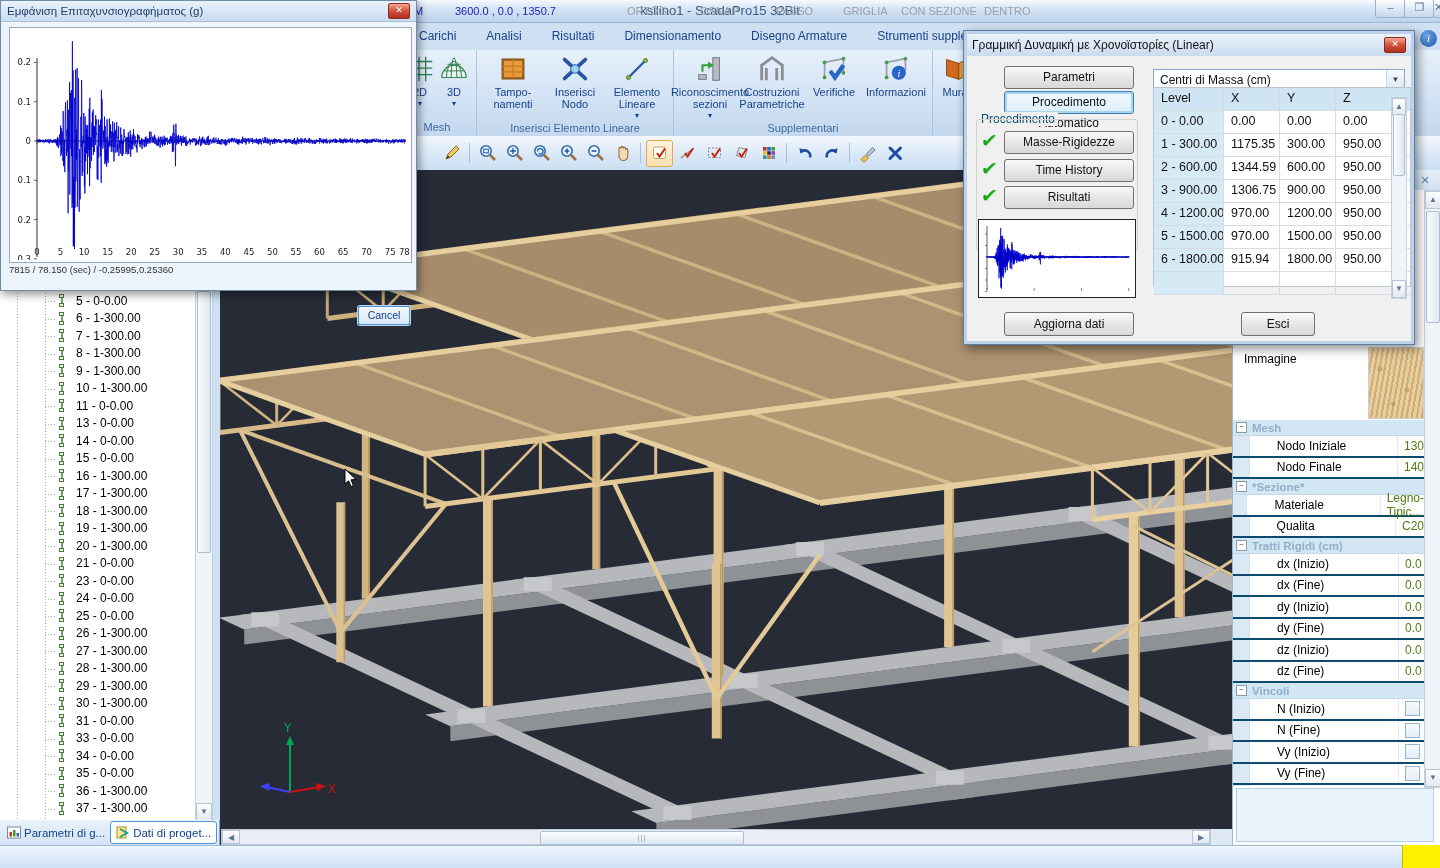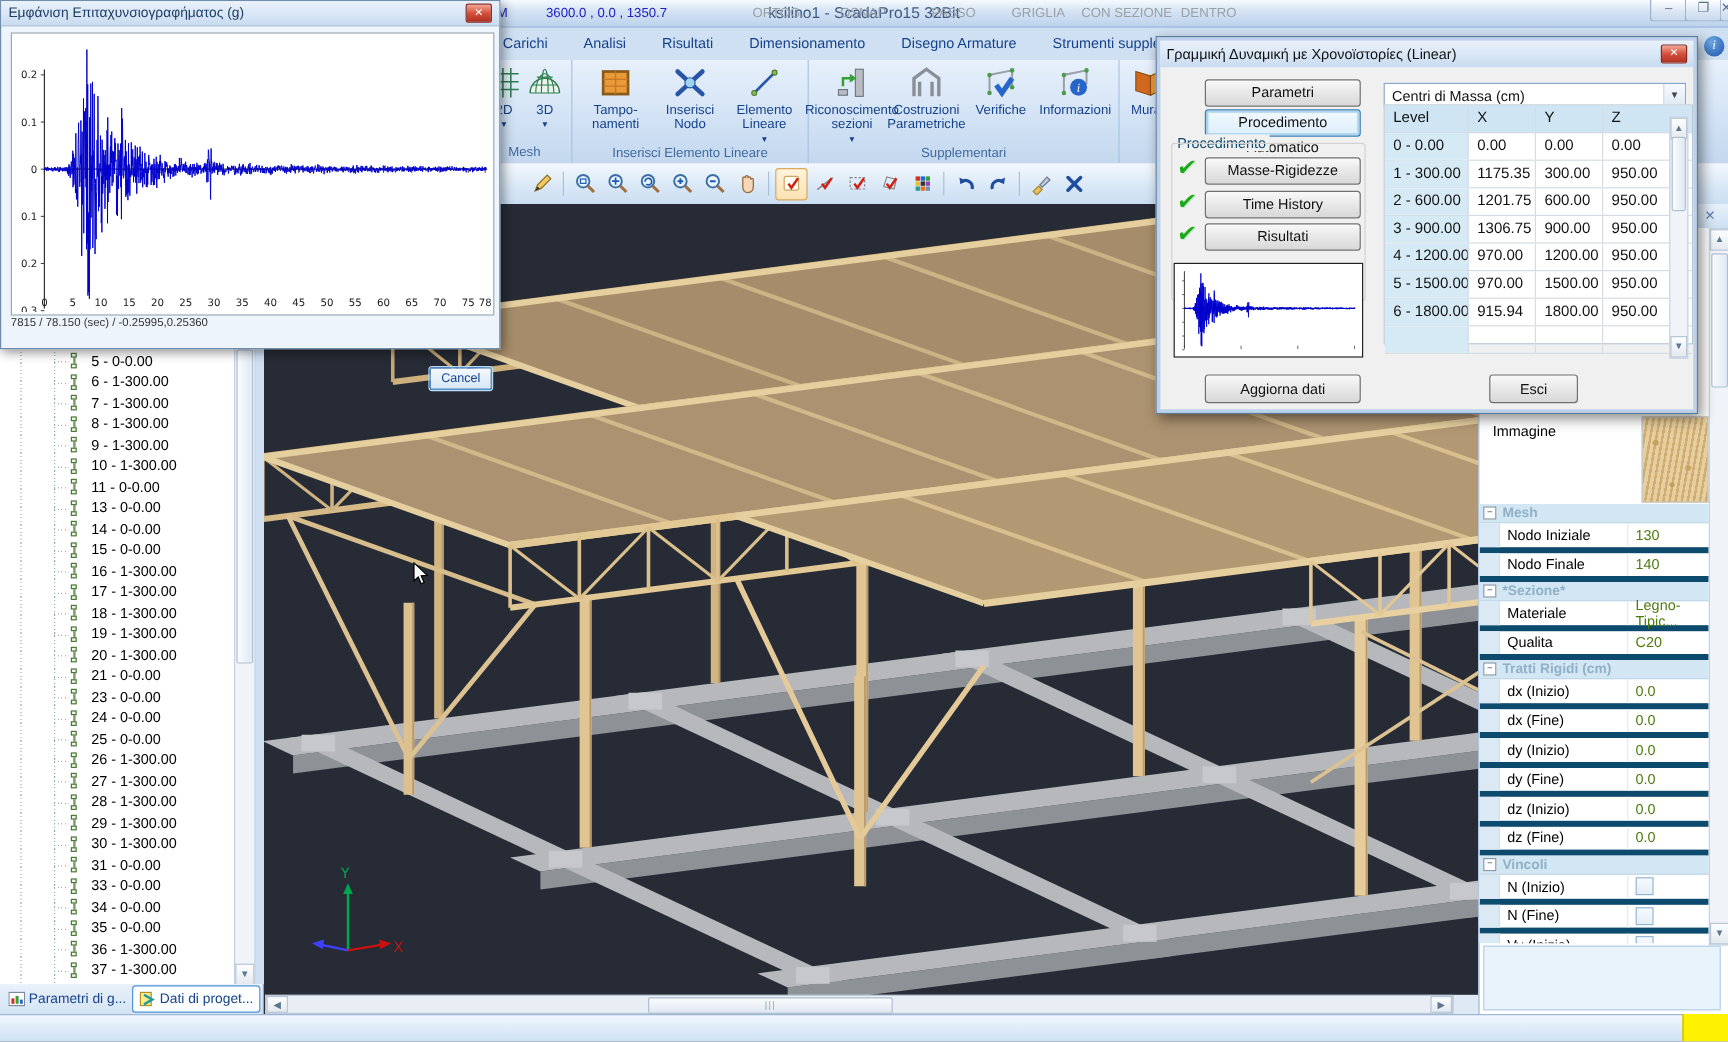--- a/index.html
+++ b/index.html
@@ -76,21 +76,21 @@
     background:#d9b97f;
     background-image:radial-gradient(circle at 20% 30%,#c6a05e 0 2px,transparent 3px),
       radial-gradient(circle at 70% 60%,#c9a562 0 2px,transparent 3px),
       radial-gradient(circle at 45% 80%,#bf9c58 0 1.5px,transparent 2.5px),
       repeating-linear-gradient(100deg,rgba(255,245,220,.35) 0 3px,rgba(160,120,60,.18) 3px 5px);}
   #pgrid{left:1233px;top:420px;width:191px;height:366px;background:#fff;overflow:hidden;font-size:12px;}
   .pgsec{height:15px;background:#d2e6f3;display:flex;align-items:center;border-bottom:1px solid #c2d8e8;}
   .pgsec .minus{width:9px;height:9px;border:1px solid #8899aa;background:#fff;margin:0 5px 0 3px;
     font-size:8px;line-height:7px;text-align:center;color:#445;}
   .pgsec .ptitle{color:#8fb0c8;font-weight:bold;font-size:11.5px;}
-  .pgrow{height:19.5px;display:flex;align-items:center;border-bottom:5px solid #0c4a6e;}
+  .pgrow{height:19.5px;display:flex;align-items:center;border-bottom:2px solid #0c4a6e;gap:21px;}
   .pgutter{width:16px;align-self:stretch;background:#dbe9f5;border-right:1px solid #cfdfee;}
   .plabel{width:100px;padding-left:6px;color:#000;}
   .pvalue{flex:1;border-left:1px solid #e3e9ef;padding-left:6px;color:#4d7c0f;align-self:stretch;display:flex;align-items:center;}
   .cbx{width:13px;height:13px;border:1px solid #93b6d2;background:linear-gradient(#f6fafd,#e4eef7);}
   #rpscroll{left:1424px;top:190px;width:16px;height:596px;}
   #rpbox{left:1236px;top:788px;width:198px;height:54px;background:#e9f3fc;border:1px solid #b6cfe8;box-sizing:border-box;}
   
   #statusbar{left:0;top:845px;width:1440px;height:23px;
     background:linear-gradient(#f0f7fd,#cce0f4);border-top:1px solid #9fb8d4;}
   .stitem{position:absolute;top:0;height:23px;line-height:23px;font-size:11px;color:#9aa0a6;white-space:nowrap;}
@@ -1206,21 +1206,21 @@
         <span class="dcell c3">0.00</span>
       </div>
       <div class="drow">
         <span class="dcell c0">1 - 300.00</span>
         <span class="dcell c1">1175.35</span>
         <span class="dcell c2">300.00</span>
         <span class="dcell c3">950.00</span>
       </div>
       <div class="drow">
         <span class="dcell c0">2 - 600.00</span>
-        <span class="dcell c1">1201.75</span>
+        <span class="dcell c1">1344.59</span>
         <span class="dcell c2">600.00</span>
         <span class="dcell c3">950.00</span>
       </div>
       <div class="drow">
         <span class="dcell c0">3 - 900.00</span>
         <span class="dcell c1">1306.75</span>
         <span class="dcell c2">900.00</span>
         <span class="dcell c3">950.00</span>
       </div>
       <div class="drow">

